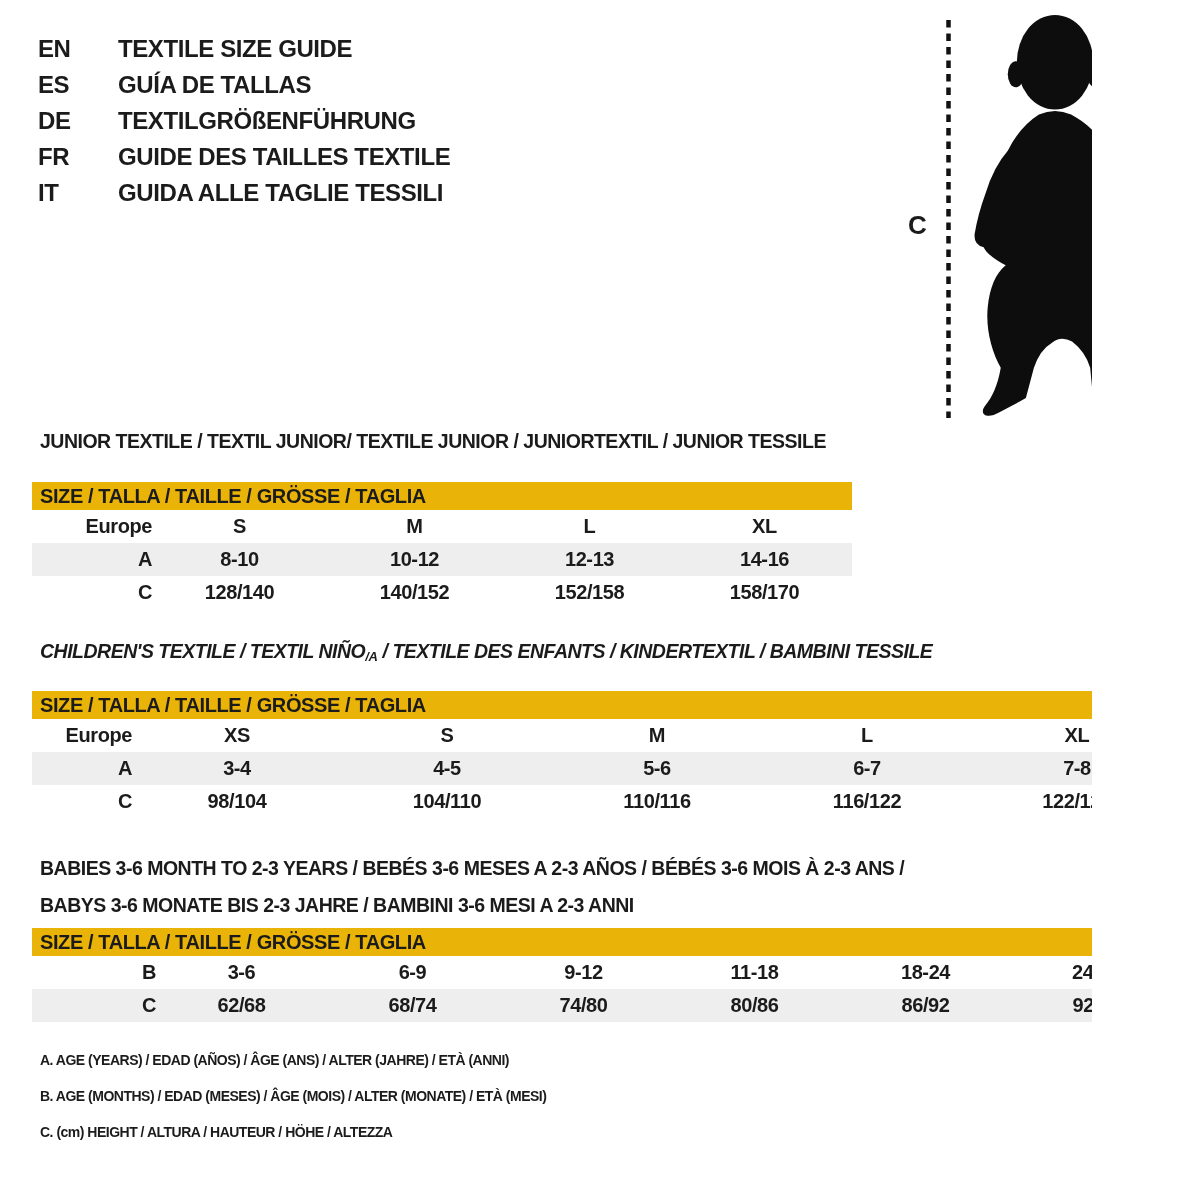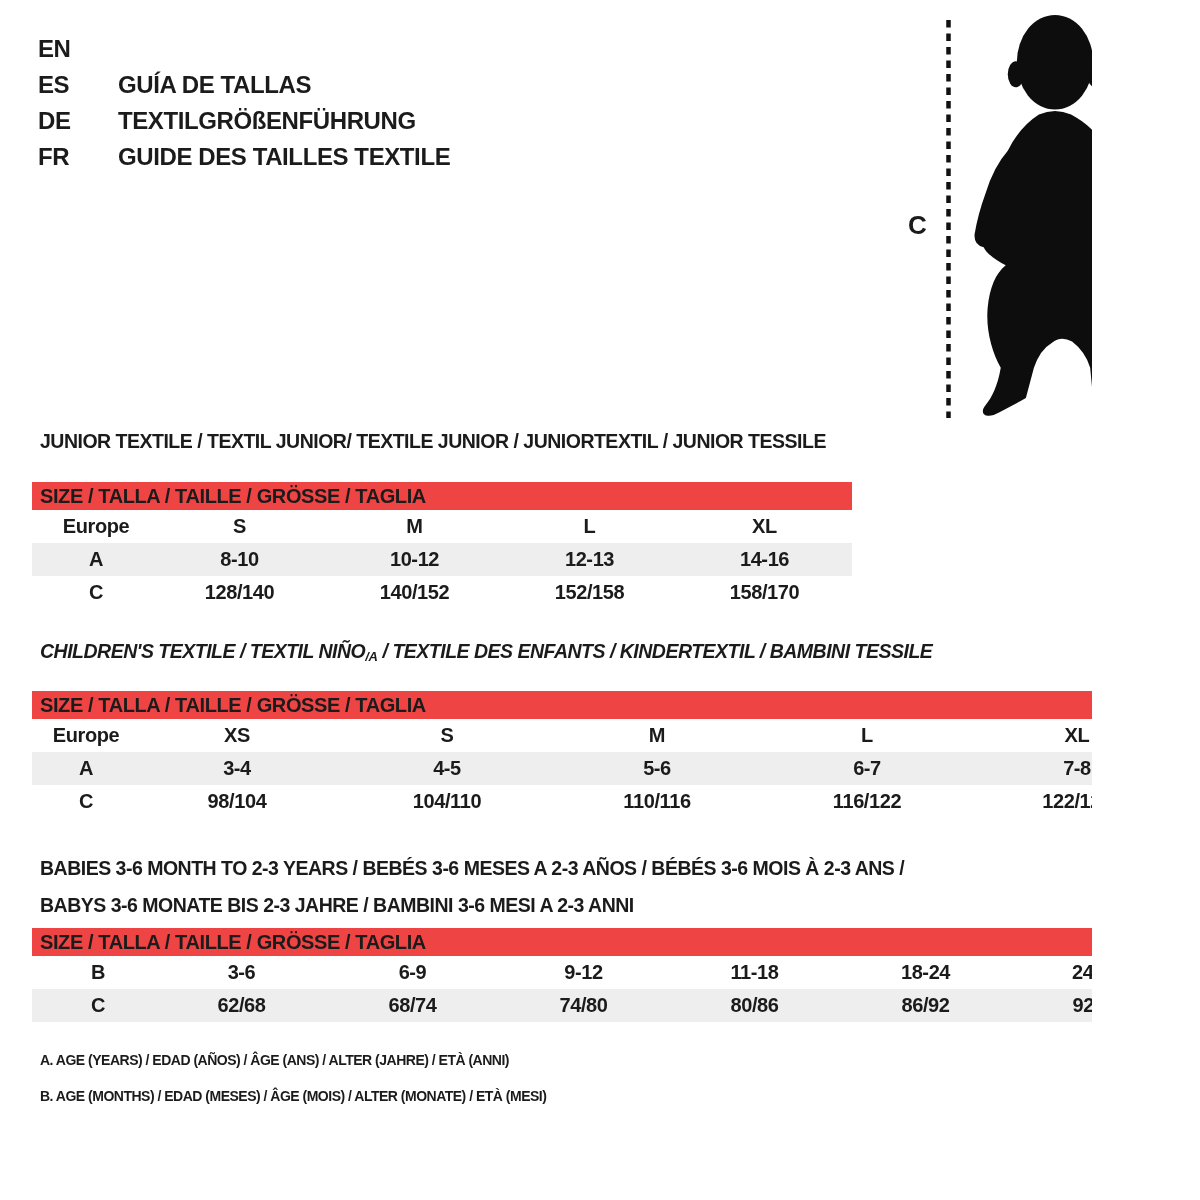--- a/index.html
+++ b/index.html
@@ -24,50 +24,55 @@
   .sec-title{font-size:19.5px;letter-spacing:-0.5px;white-space:nowrap;}
   .t-junior{left:40px;top:430px;}
   .t-children{left:40px;top:640px;font-style:italic;}
   .t-babies{left:40px;top:850px;line-height:37px;}
   .subA{font-size:13px;position:relative;top:3px;letter-spacing:-0.3px;}
 
   
   table.sizes{position:absolute;border-collapse:collapse;table-layout:fixed;
     font-size:20px;font-weight:700;letter-spacing:-0.4px;color:#1b1b1b;}
   .sizes td{height:33px;text-align:center;vertical-align:middle;padding:0;overflow:hidden;}
-  .sizes tr.head td{background:#ef4444;height:28px;text-align:left;padding-left:8px;}
-  .sizes td.lab{text-align:center;padding-left:8px;}
+  .sizes tr.head td{background:#eab308;height:28px;text-align:left;padding-left:8px;}
+  .sizes td.lab{text-align:right;padding-left:8px;}
   .sizes tr.alt td{background:#eeeeee;}
   table.junior{left:32px;top:482px;width:820px;}
   table.children{left:32px;top:691px;width:1150px;}
   table.babies{left:32px;top:928px;width:1150px;}
 
   
   .legend{left:40px;top:1042px;font-size:14px;line-height:36px;letter-spacing:-0.5px;white-space:nowrap;}
 </style>
 </head>
 <body>
 
 <div class="page">
 
   <div class="abs langs">
     <div class="lang-row">
       <span class="lang-code">EN</span>
+      <span>TEXTILE SIZE GUIDE</span>
     </div>
     <div class="lang-row">
       <span class="lang-code">ES</span>
       <span>GUÍA DE TALLAS</span>
     </div>
     <div class="lang-row">
       <span class="lang-code">DE</span>
       <span>TEXTILGRÖßENFÜHRUNG</span>
     </div>
     <div class="lang-row">
       <span class="lang-code">FR</span>
       <span>GUIDE DES TAILLES TEXTILE</span>
+    </div>
+    <div class="lang-row">
+      <span class="lang-code">IT</span>
+      <span>GUIDA ALLE TAGLIE TESSILI</span>
     </div>
   </div>
 
   <svg class="abs dashline" width="9" height="402">
     <line x1="4.5" y1="2" x2="4.5" y2="400" stroke="#111111" stroke-width="4.5" stroke-dasharray="7.5 6"></line>
   </svg>
   <div class="abs cmark">C</div>
   <svg class="abs toddler" width="177" height="404" viewBox="0 0 175 402">
     <g fill="#0d0d0d">
       <ellipse cx="52" cy="60" rx="8" ry="13"></ellipse>
@@ -192,15 +197,16 @@
         <td>80/86</td>
         <td>86/92</td>
         <td>92/98</td>
       </tr>
     </tbody>
   </table>
 
   <div class="abs legend">
     <div>A. AGE (YEARS) / EDAD (AÑOS) / ÂGE (ANS) / ALTER (JAHRE) / ETÀ (ANNI)</div>
     <div>B. AGE (MONTHS) / EDAD (MESES) / ÂGE (MOIS) / ALTER (MONATE) / ETÀ (MESI)</div>
+    <div>C. (cm) HEIGHT / ALTURA / HAUTEUR / HÖHE / ALTEZZA</div>
   </div>
 
 </div>
 
 </body></html>

